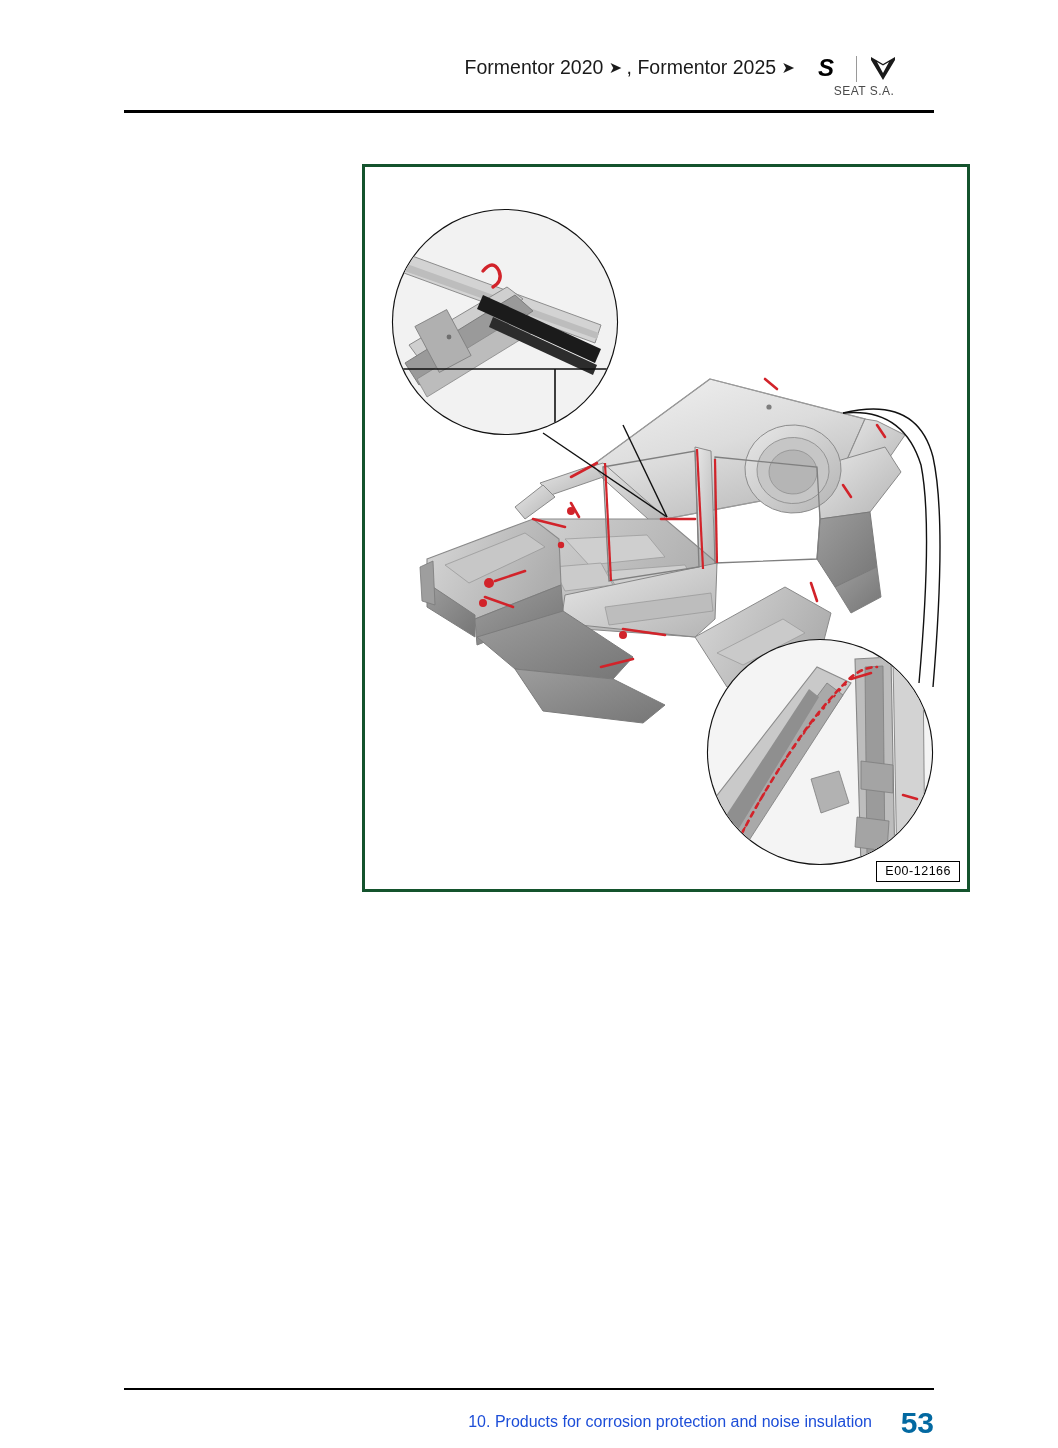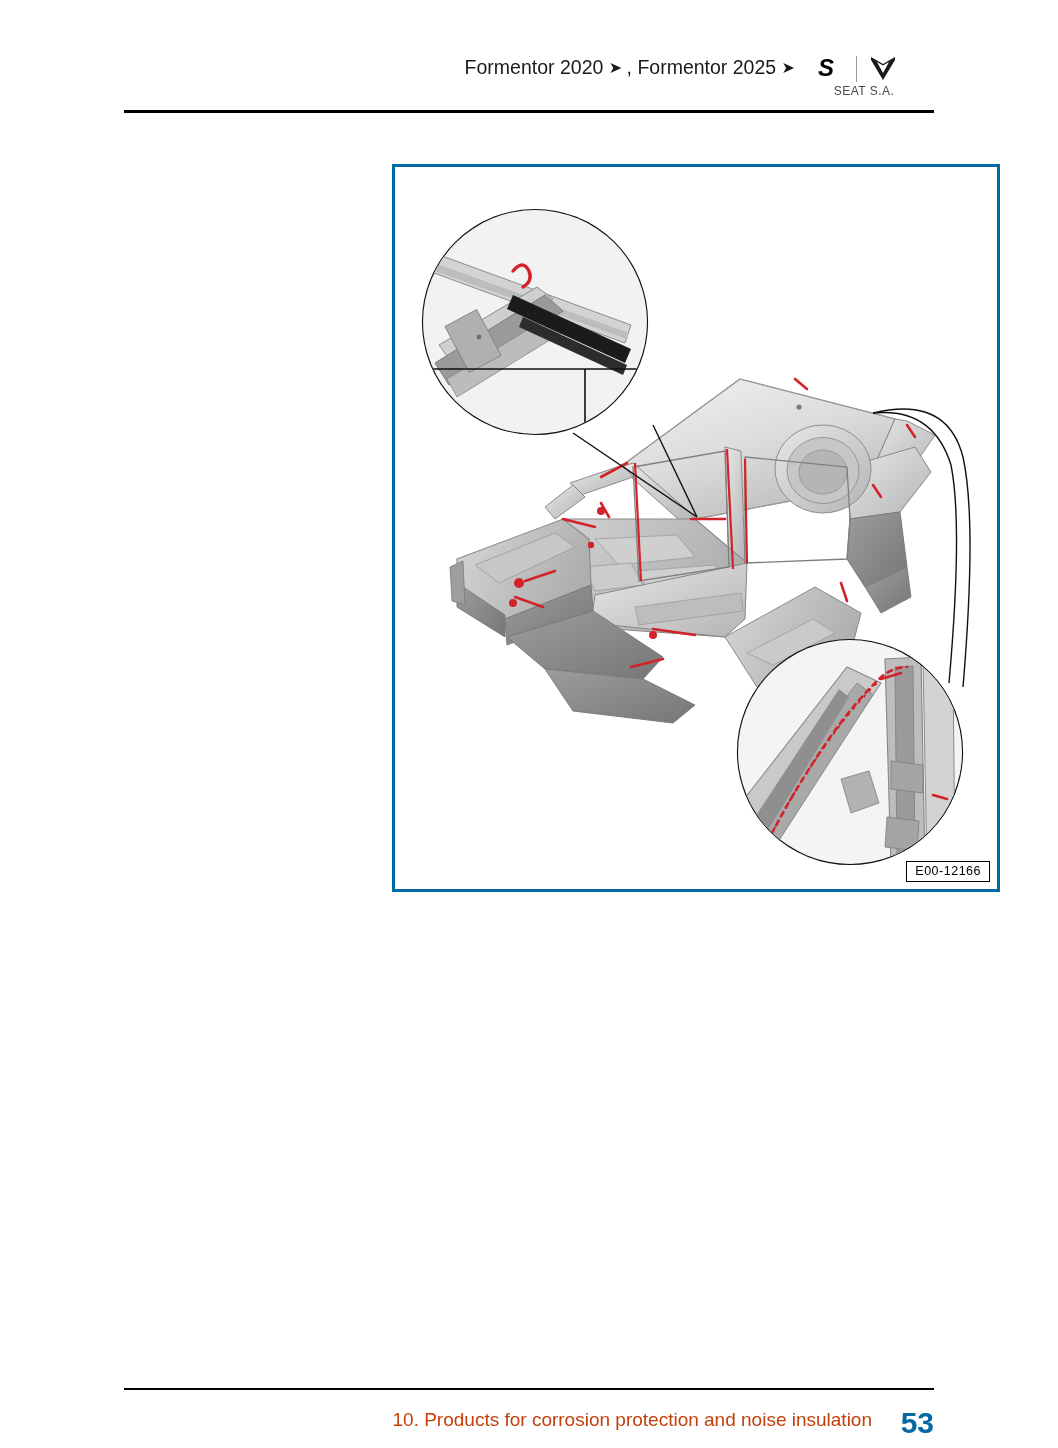--- a/index.html
+++ b/index.html
@@ -90,24 +90,24 @@
     left: 124px;
     width: 810px;
     height: 2.5px;
     background: #000000;
   }
 
   
   .figure-frame {
     position: absolute;
     top: 164px;
-    left: 392px;
+    left: 362px;
     width: 608px;
     height: 728px;
-    border: 3px solid #0369a1;
+    border: 3px solid #14532d;
     background: #ffffff;
     box-sizing: border-box;
   }
   .figure-inner {
     position: absolute;
     inset: 0;
     overflow: hidden;
   }
   .figure-id {
     position: absolute;
@@ -135,22 +135,22 @@
     position: absolute;
     bottom: 8px;
     left: 124px;
     width: 810px;
     height: 44px;
   }
   .footer-caption {
     position: absolute;
     right: 62px;
     bottom: 9px;
-    font-size: 19px;
-    color: #c2410c;
+    font-size: 16px;
+    color: #1d4ed8;
     white-space: nowrap;
   }
   .footer-page {
     position: absolute;
     right: 0px;
     bottom: 0px;
     font-size: 30px;
     font-weight: bold;
     color: #0369a1;
     line-height: 34px;

